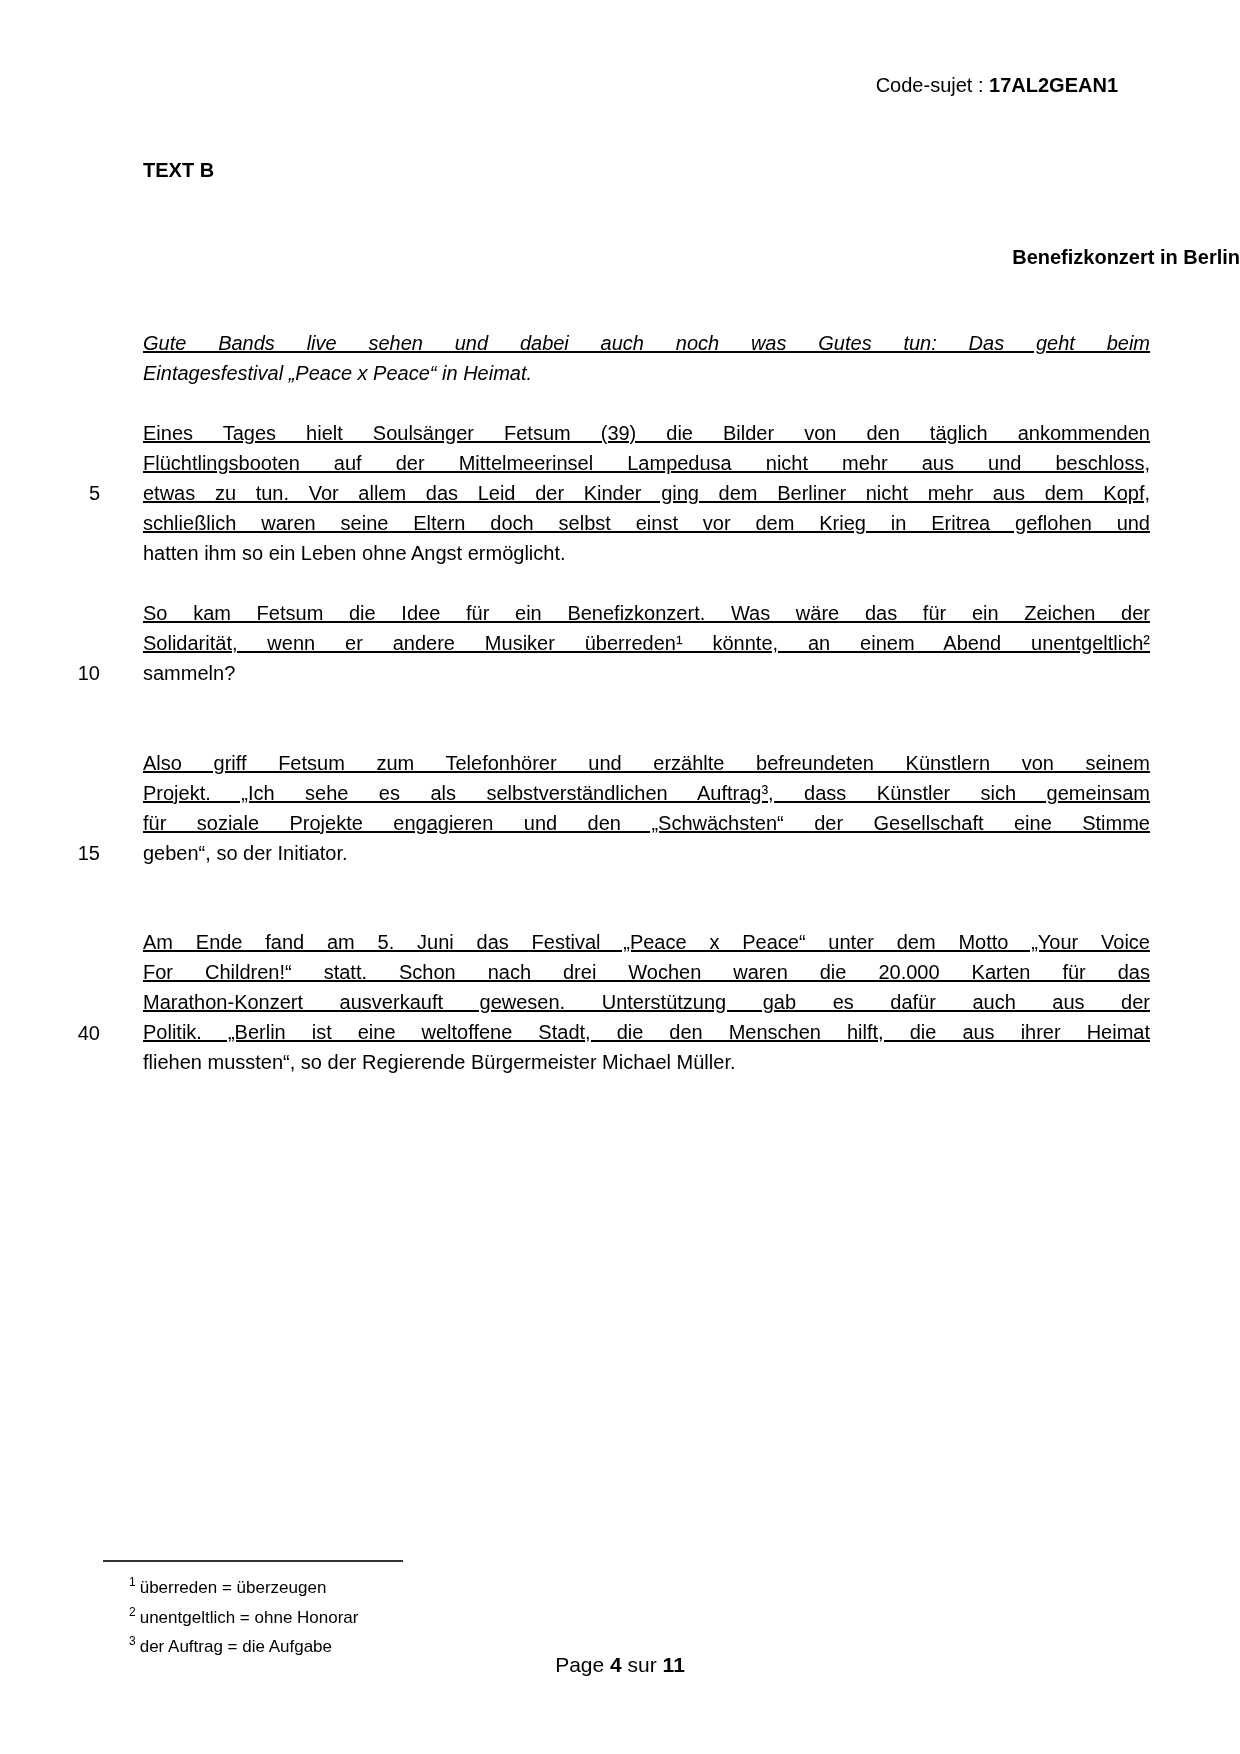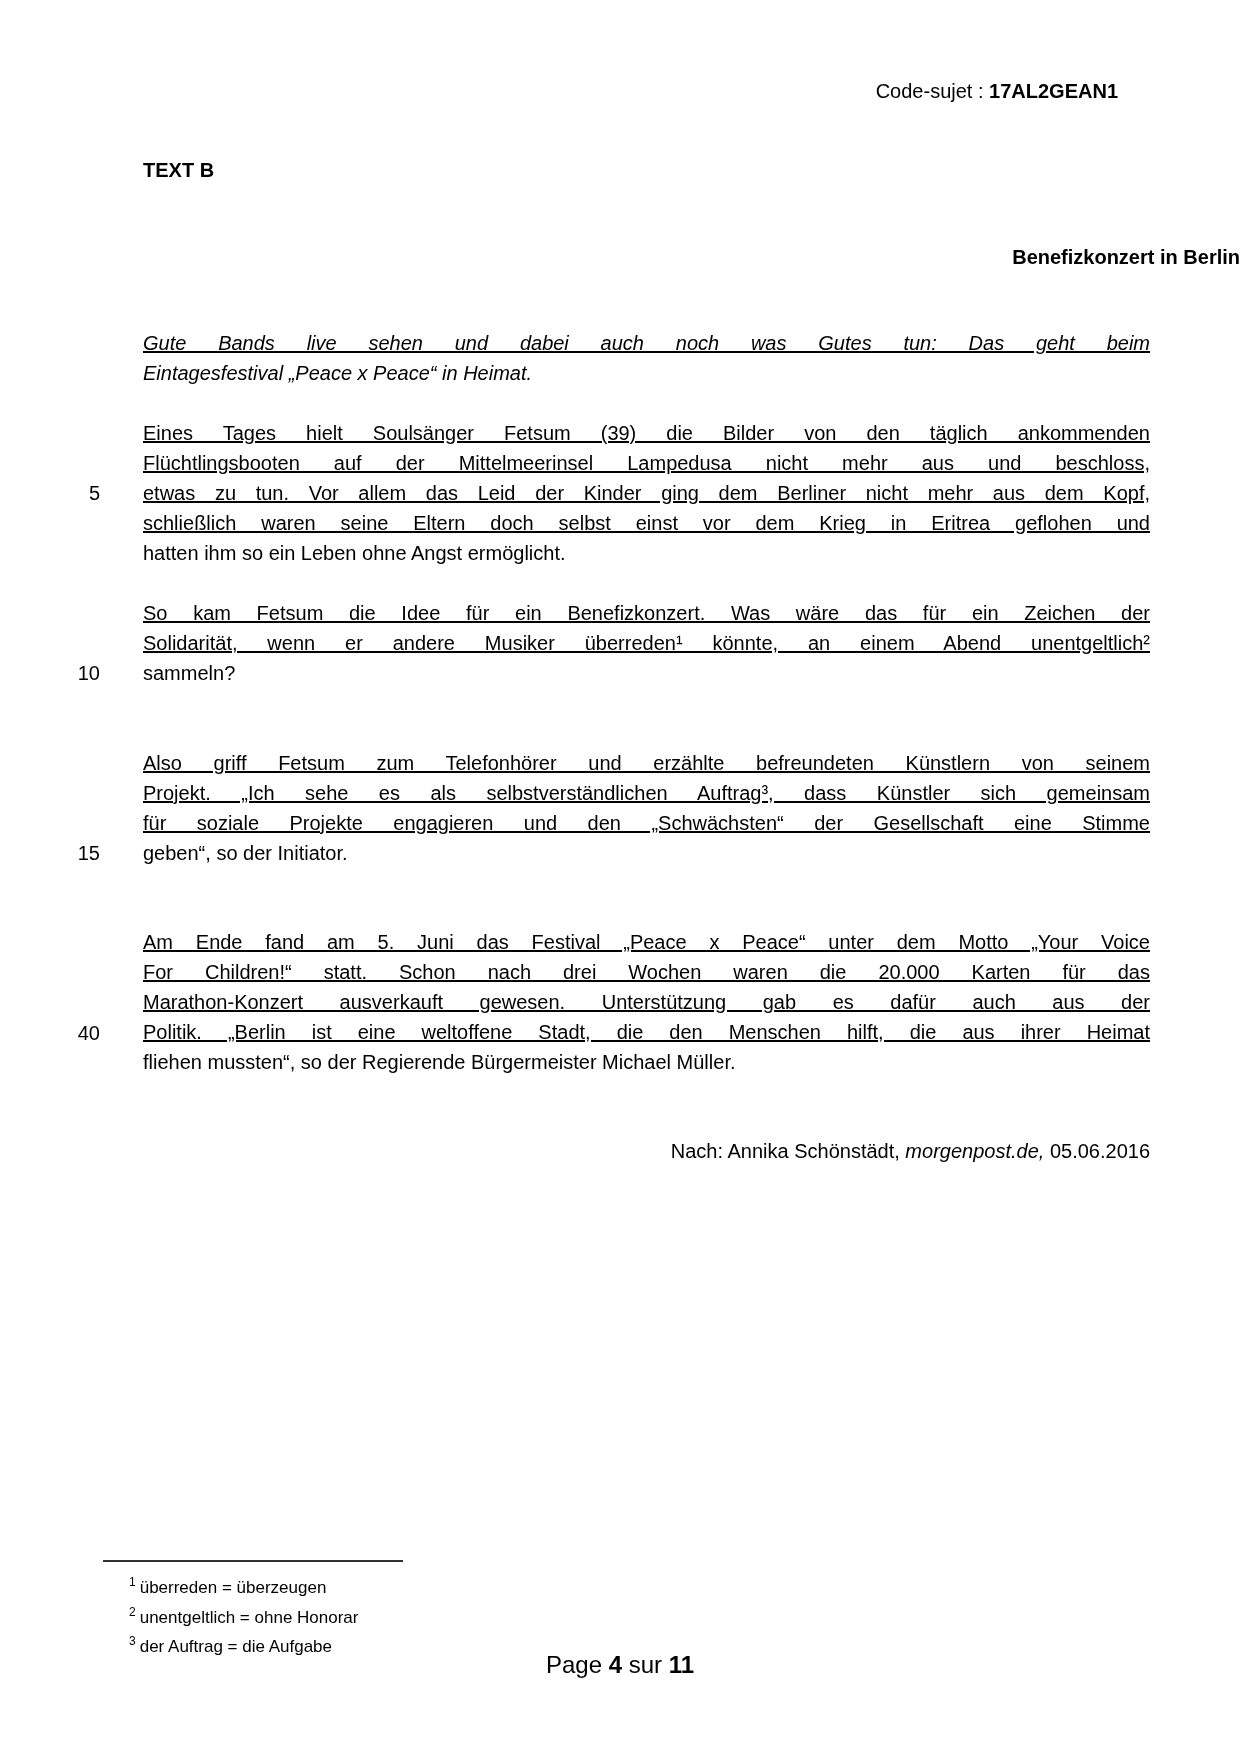--- a/index.html
+++ b/index.html
@@ -8,21 +8,21 @@
     width:1240px;
     height:1754px;
     margin:0 auto;
     background:#ffffff;
     font-family:"Liberation Sans", sans-serif;
     color:#000000;
     overflow:hidden;
   }
   .abs { position:absolute; }
   .hdr {
-    top:76px; right:122px;
+    top:70px; right:122px;
     font-size:20px; line-height:30px;
     text-align:right;
   }
   .hdr b { font-weight:bold; }
   .section-label {
     top:155px; left:143px;
     font-size:20px; line-height:30px;
     font-weight:bold;
   }
   .doc-title {
@@ -69,21 +69,21 @@
     font-size:17px; line-height:25px;margin-left:36px;
   }
   .footnotes sup {
     font-size:12px;
     vertical-align:super;
     margin-right:4px;
   }
   .footer {
     top:1650px; left:0; width:1240px;
     text-align:center;
-    font-size:24px; line-height:30px;
+    font-size:21px; line-height:30px;
   }
   .footer b { font-weight:bold; }
 </style>
 </head>
 <body>
 
 <div class="page">
 
   <div class="abs hdr">
     <span>Code-sujet : </span><b>17AL2GEAN1</b>
@@ -125,23 +125,20 @@
   </div>
 
   <div class="abs bodycol p4">
     <div class="line j">Am Ende fand am 5. Juni das Festival „Peace x Peace“ unter dem Motto „Your Voice</div>
     <div class="line j">For Children!“ statt. Schon nach drei Wochen waren die 20.000 Karten für das</div>
     <div class="line j">Marathon-Konzert ausverkauft gewesen. Unterstützung gab es dafür auch aus der</div>
     <div class="line j">Politik. „Berlin ist eine weltoffene Stadt, die den Menschen hilft, die aus ihrer Heimat</div>
     <div class="line">fliehen mussten“, so der Regierende Bürgermeister Michael Müller.</div>
   </div>
 
-  <div class="abs attribution">
-    <span>Nach: Annika Schönstädt, </span><span class="italic">morgenpost.de,</span><span> 05.06.2016</span>
-  </div>
 
   <div class="abs fn-rule"></div>
 
   <div class="abs footnotes">
     <div><sup>1</sup><span>überreden = überzeugen</span></div>
     <div><sup>2</sup><span>unentgeltlich = ohne Honorar</span></div>
     <div><sup>3</sup><span>der Auftrag = die Aufgabe</span></div>
   </div>
 
   <div class="abs footer">

